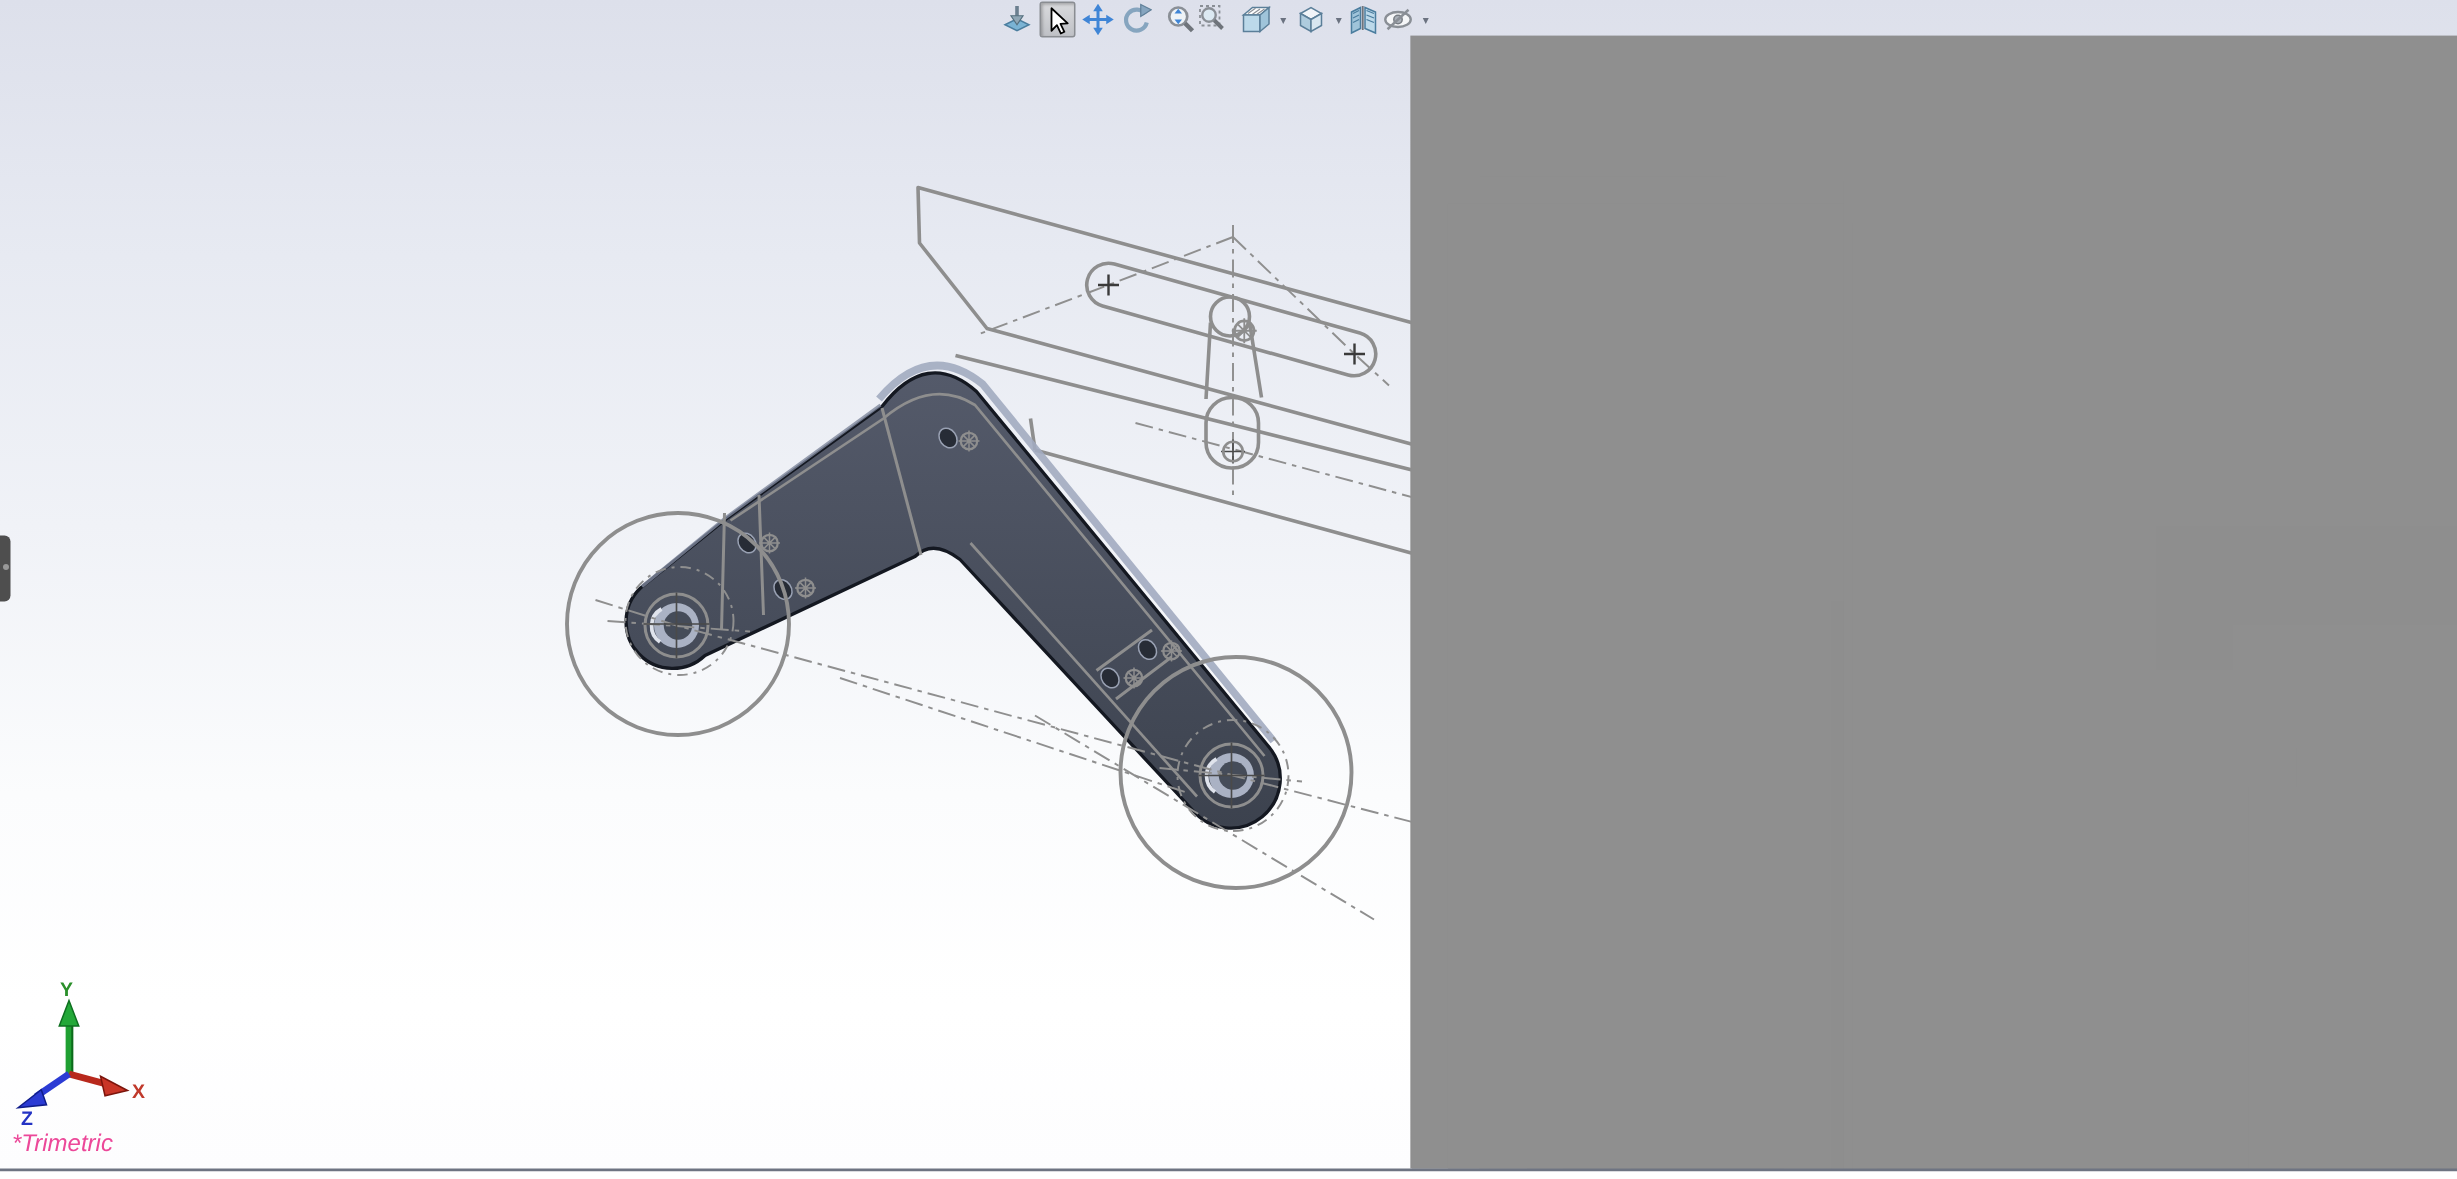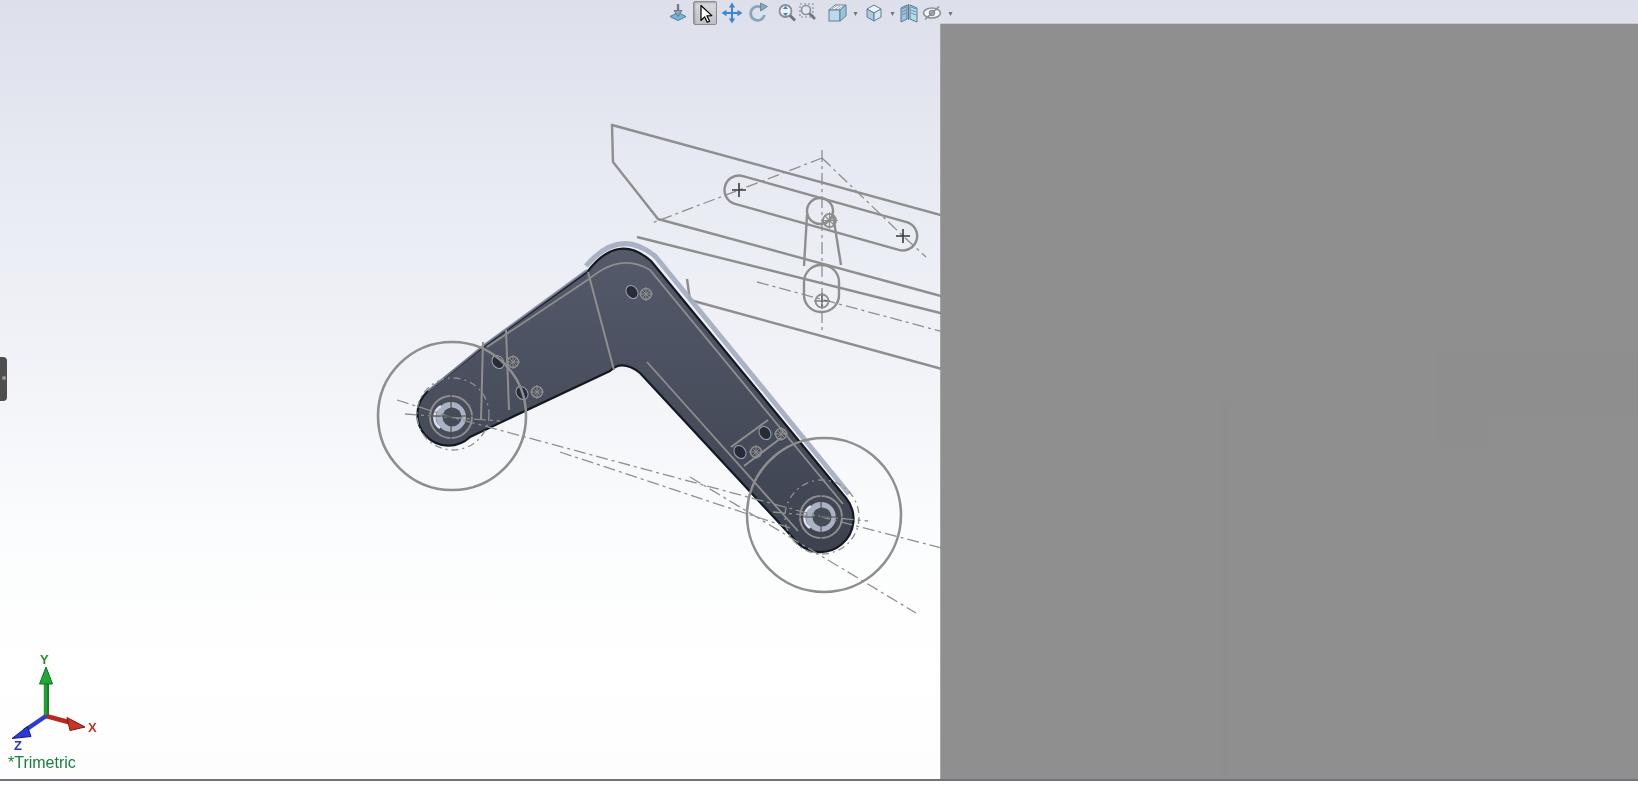--- a/index.html
+++ b/index.html
@@ -35,21 +35,21 @@
   .side-tab .grip{
     position:absolute;left:2px;top:19px;width:4px;height:4px;border-radius:50%;
     background:#989898;
   }
   
   .triad{position:absolute;left:0px;top:640px;width:120px;height:120px;z-index:3;}
   .triad text{font-family:"Liberation Sans",sans-serif;font-size:13px;font-weight:bold;}
   
   .view-label{
     position:absolute;left:8px;top:754px;z-index:4;
-    font-size:16px;color:#15803d;letter-spacing:0px;
+    font-size:16px;color:#ec4899;letter-spacing:0px;font-style:italic;
   }
   .bottom-border{position:absolute;left:0;top:779px;width:100%;height:2px;background:#6e7482;z-index:6;}
   .status-strip{position:absolute;left:0;top:781px;width:100%;height:5px;background:#ffffff;z-index:6;}
 </style>
 </head>
 <body>
 
 <div class="viewport">
 <svg width="1638" height="779" viewBox="0 0 1638 779">
   <defs>

